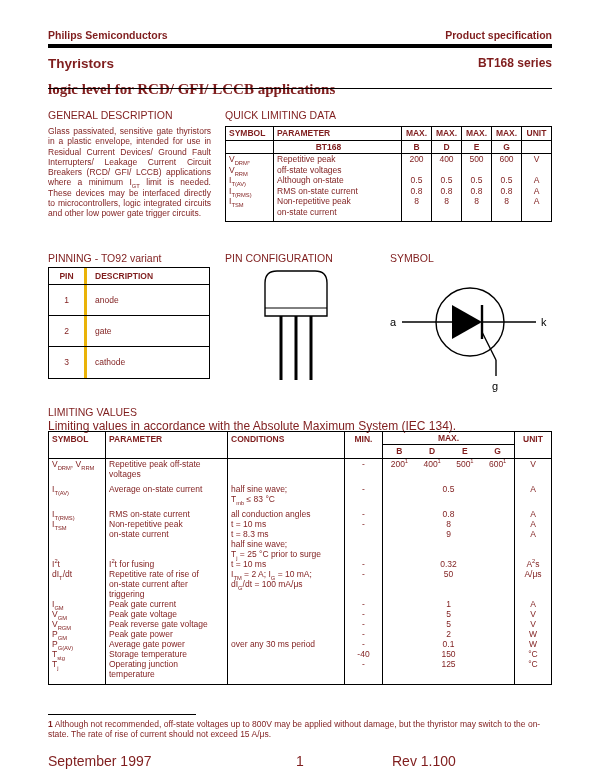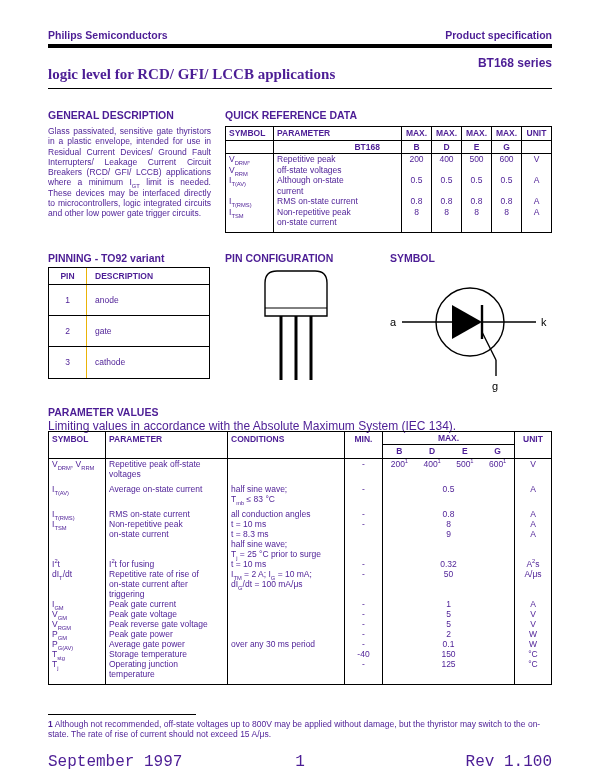--- a/index.html
+++ b/index.html
@@ -1,62 +1,62 @@
 <!DOCTYPE html>
 <html lang="en"><head>
 <meta charset="utf-8">
 <style>
   * { margin:0; padding:0; box-sizing:border-box; }
   html,body { background:#f0f0f0; }
   .page {
     position:relative; width:600px; height:776px; margin:0 auto;
-    background:#ffffff; color:#4c1d95;
+    background:#ffffff; color:#7f1d1d;
     font-family:"Liberation Sans", sans-serif;
     overflow:hidden;
   }
   sub, sup { font-size:68%; line-height:0; }
 
   
   .pg-header { position:absolute; left:48px; right:48px; top:29px; display:flex; justify-content:space-between; font-size:10.5px; font-weight:bold; }
   .thick-bar { position:absolute; left:48px; right:48px; top:44px; height:4px; background:#000; }
   .title-row { position:absolute; left:48px; right:48px; top:56px; display:flex; justify-content:space-between; align-items:flex-start; }
   .doc-title { font-size:13.5px; font-weight:bold; }
   .doc-subtitle { font-size:15px; font-weight:bold; margin-top:10px;font-family:Liberation Serif, serif; }
   .doc-series { font-size:12px; font-weight:bold; }
   .title-rule { position:absolute; left:48px; right:48px; top:88px; height:1px; background:#000; }
-  .pg-footer { position:absolute; left:48px; right:48px; top:753px; display:flex; font-size:16px;font-family:Liberation Mono, monospace; }
-  .pg-footer .fl { width:160px; } .pg-footer .fc { flex:1; text-align:center; } .pg-footer .fr { width:160px; text-align:right; }
-
-  .sec-heading { position:absolute; font-size:10.5px; font-weight:bold; white-space:nowrap; }
+  .pg-footer { position:absolute; left:48px; right:48px; top:753px; display:flex; font-size:14px; }
+  .pg-footer .fl { width:160px; } .pg-footer .fc { flex:1; text-align:center; } .pg-footer .fr { width:160px; }
+
+  .sec-heading { position:absolute; font-size:10.5px; font-weight:normal; white-space:nowrap; }
   .h-gd { left:48px; top:109px; }
   .h-qrd { left:225px; top:109px; }
   .h-pin { left:48px; top:252px; }
   .h-pincfg { left:225px; top:252px; }
   .h-sym { left:390px; top:252px; }
   .h-lv { left:48px; top:406px; }
 
   .gd-body { position:absolute; left:48px; top:126px; width:163px; font-size:8.5px; line-height:10.3px; text-align:justify; }
 
   
   .qrd-table { position:absolute; left:225px; top:126px; width:327px; border:1px solid #000; font-size:8.5px; line-height:10.5px; }
   .qrow { display:flex; }
   .qrow .c { border-right:1px solid #000; }
   .qrow .c:last-child { border-right:none; }
   .qs { width:48px; padding-left:3px; }
   .qp { width:128px; padding-left:3px; }
   .qv { width:30px; text-align:center; padding-left:0; }
   .qu { flex:1; text-align:center; padding-left:0; }
   .qhead1 { font-weight:bold; height:14px; line-height:13px; border-bottom:1px solid #000; }
   .qhead2 { font-weight:bold; height:13px; line-height:12px; border-bottom:1px solid #000; }
-  .qhead2 .qfam { text-align:right; padding-right:21px; }
+  .qhead2 .qfam { text-align:center; padding-right:21px; }
 
   
   .pin-table { position:absolute; left:48px; top:267px; width:162px; border:1px solid #000; font-size:8.5px; }
   .prow { display:flex; }
-  .ppin { width:38px; border-right:1px solid #eab308; text-align:center; }
+  .ppin { width:38px; border-right:3px solid #eab308; text-align:center; }
   .pdesc { flex:1; padding-left:8px; }
   .phead { font-weight:bold; height:17px; line-height:16px; border-bottom:1px solid #000; }
   #pin-body .prow { height:31px; line-height:30px; border-bottom:1px solid #000; }
   #pin-body .prow:last-child { border-bottom:none; }
 
   
   .to92 { position:absolute; left:256px; top:268px; }
   .thy { position:absolute; left:386px; top:276px; }
   .thy text { font-family:"Liberation Sans", sans-serif; }
 
@@ -95,30 +95,31 @@
 <div class="page">
 
   <div class="pg-header">
     <span>Philips Semiconductors</span>
     <span>Product specification</span>
   </div>
   <div class="thick-bar"></div>
 
   <div class="title-row">
     <div>
+      <div class="doc-title">Thyristors</div>
       <div class="doc-subtitle">logic level for RCD/ GFI/ LCCB applications</div>
     </div>
     <div class="doc-series">BT168 series</div>
   </div>
   <div class="title-rule"></div>
 
   <div class="sec-heading h-gd">GENERAL DESCRIPTION</div>
   <div class="gd-body">Glass passivated, sensitive gate thyristors in a plastic envelope, intended for use in Residual Current Devices/ Ground Fault Interrupters/ Leakage Current Circuit Breakers (RCD/ GFI/ LCCB) applications where a minimum I<sub>GT</sub> limit is needed. These devices may be interfaced directly to microcontrollers, logic integrated circuits and other low power gate trigger circuits.</div>
 
-  <div class="sec-heading h-qrd">QUICK REFERENCE DATA</div>
+  <div class="sec-heading h-qrd">QUICK LIMITING DATA</div>
   <div class="qrd-table">
     <div class="qrow qhead1">
       <div class="c qs">SYMBOL</div>
       <div class="c qp">PARAMETER</div>
       <div class="c qv">MAX.</div>
       <div class="c qv">MAX.</div>
       <div class="c qv">MAX.</div>
       <div class="c qv">MAX.</div>
       <div class="c qu">UNIT</div>
     </div>
@@ -153,29 +154,20 @@
         <div class="qrow">
           <div class="c qs">I<sub>T(AV)</sub></div>
           <div class="c qp">Although on-state</div>
           <div class="c qv">0.5</div>
           <div class="c qv">0.5</div>
           <div class="c qv">0.5</div>
           <div class="c qv">0.5</div>
           <div class="c qu">A</div>
         </div>
         <div class="qrow">
-          <div class="c qs"></div>
-          <div class="c qp">current</div>
-          <div class="c qv"></div>
-          <div class="c qv"></div>
-          <div class="c qv"></div>
-          <div class="c qv"></div>
-          <div class="c qu"></div>
-        </div>
-        <div class="qrow">
           <div class="c qs">I<sub>T(RMS)</sub></div>
           <div class="c qp">RMS on-state current</div>
           <div class="c qv">0.8</div>
           <div class="c qv">0.8</div>
           <div class="c qv">0.8</div>
           <div class="c qv">0.8</div>
           <div class="c qu">A</div>
         </div>
         <div class="qrow">
           <div class="c qs">I<sub>TSM</sub></div>
@@ -245,21 +237,21 @@
     <polygon points="66,29 66,63 96,46" fill="#000"></polygon>
     <line x1="96" y1="29" x2="96" y2="63" stroke="#000" stroke-width="2.4"></line>
     <line x1="96" y1="46" x2="150" y2="46" stroke="#000" stroke-width="1.4"></line>
     <line x1="96" y1="56" x2="110" y2="84" stroke="#000" stroke-width="1.4"></line>
     <line x1="110" y1="84" x2="110" y2="100" stroke="#000" stroke-width="1.4"></line>
     <text x="4" y="50" font-size="11">a</text>
     <text x="155" y="50" font-size="11">k</text>
     <text x="106" y="114" font-size="11">g</text>
   </svg>
 
-  <div class="sec-heading h-lv">PARAMETER VALUES</div>
+  <div class="sec-heading h-lv">LIMITING VALUES</div>
   <div class="lv-intro">Limiting values in accordance with the Absolute Maximum System (IEC 134).</div>
   <div class="lv-table">
     <div class="lv-head">
       <div class="c ls">SYMBOL</div>
       <div class="c lp">PARAMETER</div>
       <div class="c lc">CONDITIONS</div>
       <div class="c lm">MIN.</div>
       <div class="c lx lxh">
         <div class="maxcap">MAX.</div>
         <div class="bdeg">

